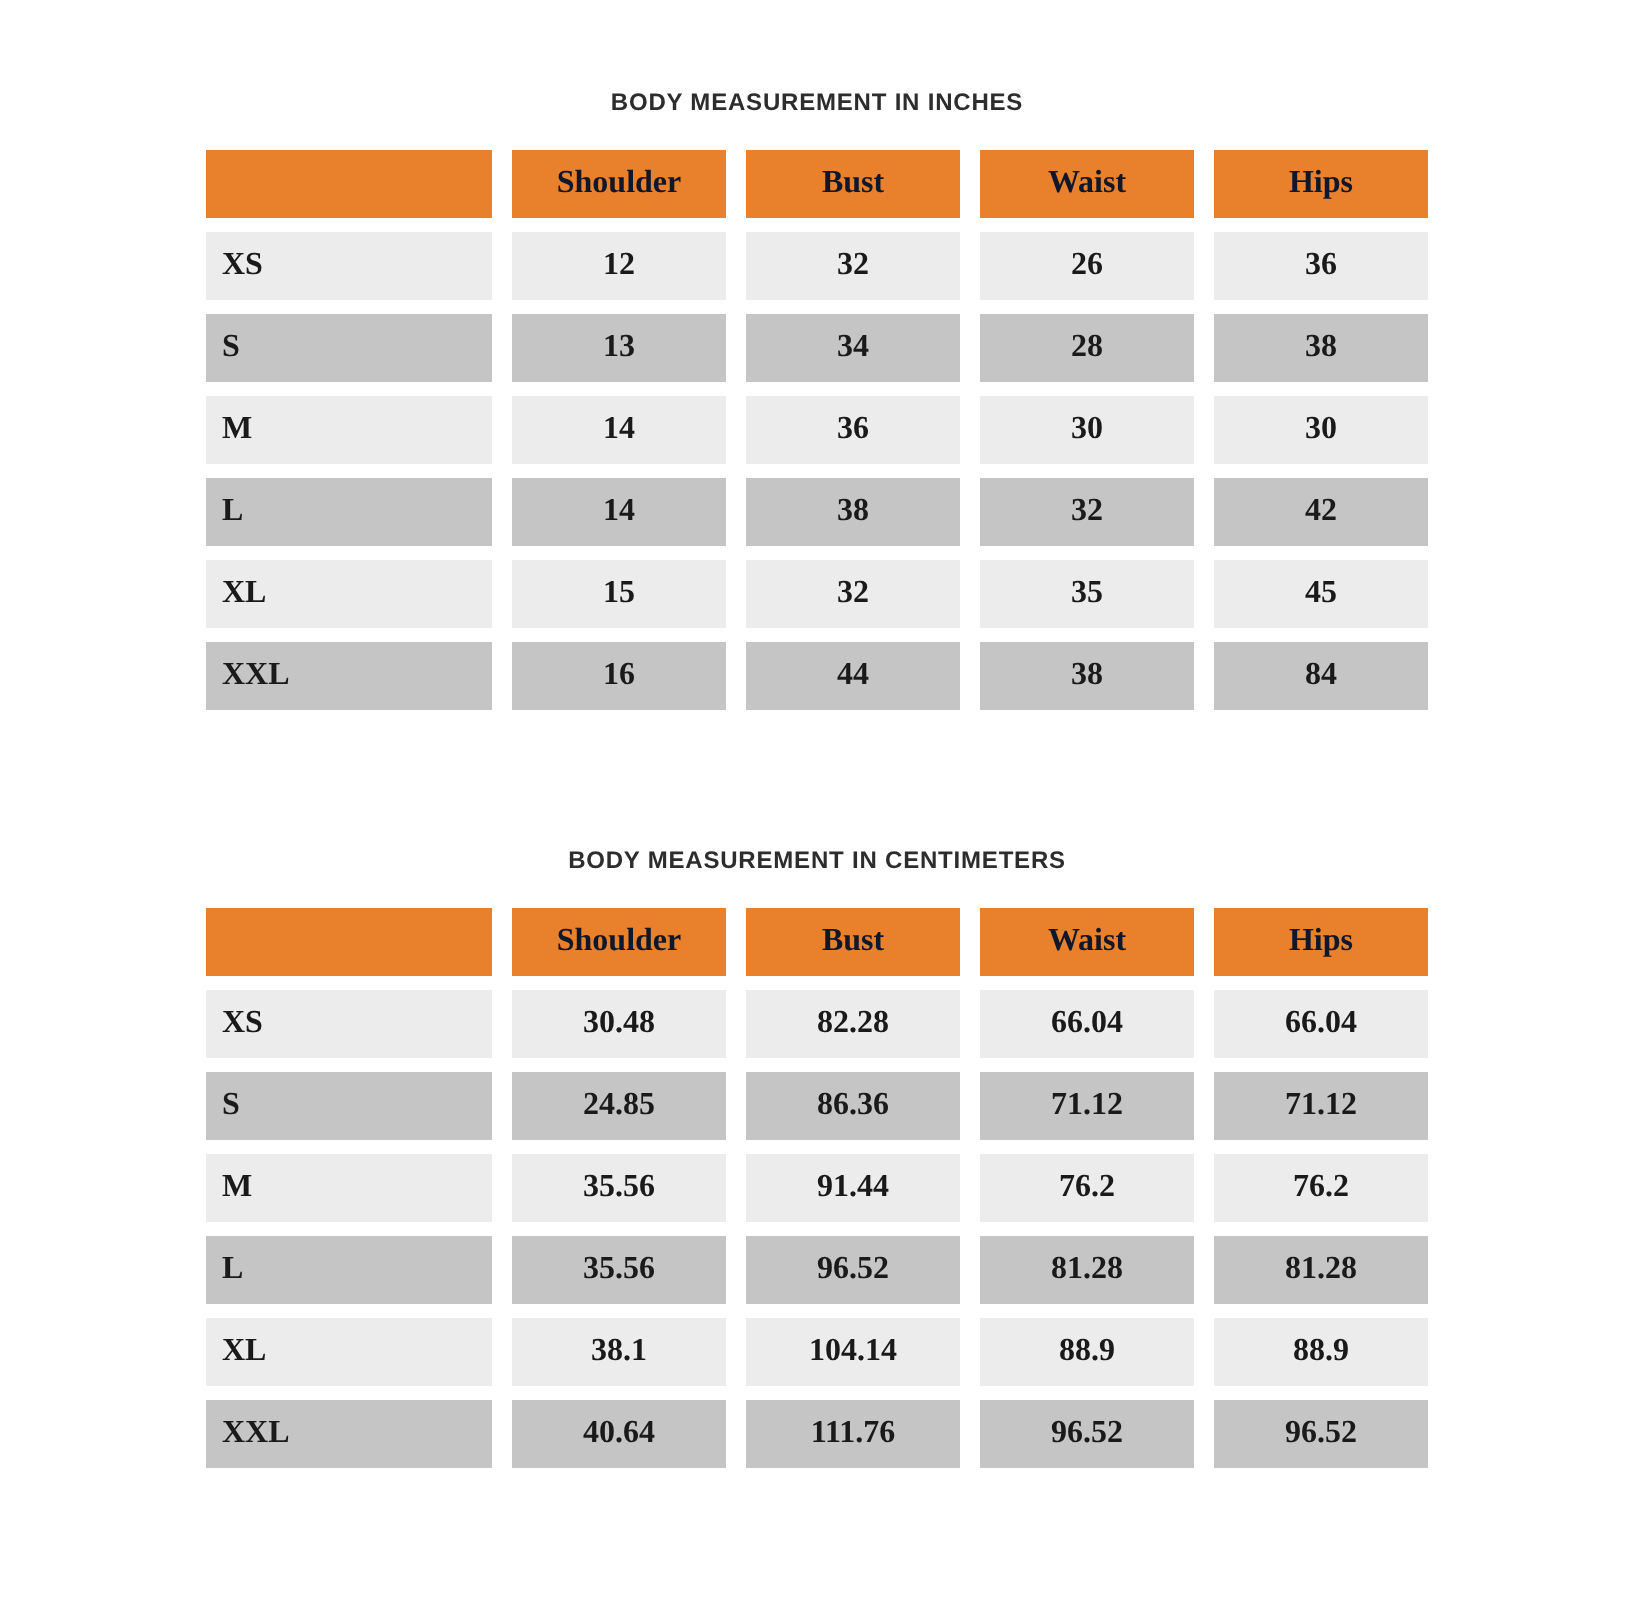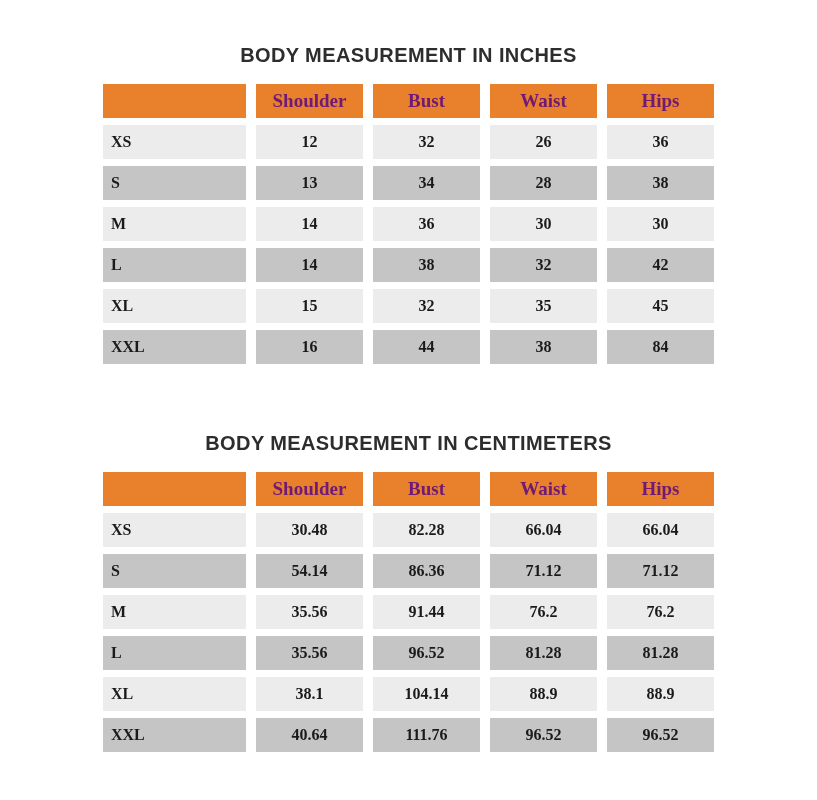--- a/index.html
+++ b/index.html
@@ -14,21 +14,21 @@
   .page {
     width: 817px;
     height: 800px;
     background: #ffffff;
     padding-top: 44px;
   }
   .table-section { width: 611px; margin: 0 auto; }
   .table-section + .table-section { margin-top: 68px; }
   .table-title {
     text-align: center;
-    font-size: 20px;
+    font-size: 12px;
     font-weight: bold;
     letter-spacing: 0.4px;
     color: #2d2d2d;
     margin-bottom: 17px;
     font-family: "Liberation Sans", sans-serif;
   }
   .size-table {
     display: grid;
     grid-template-columns: 143px repeat(4, 107px);
     column-gap: 10px;
@@ -39,22 +39,22 @@
     display: flex;
     align-items: center;
     justify-content: center;
     font-family: "Liberation Serif", serif;
     font-weight: bold;
     font-size: 16px;
     color: #1a1a1a;
   }
   .cell.header {
     background: #e8802c;
-    color: #701a75;
-    font-size: 19px;
+    color: #0f172a;
+    font-size: 16px;
   }
   .cell.size-label {
     justify-content: flex-start;
     padding-left: 8px;
   }
   .cell.row-light { background: #ececec; }
   .cell.row-dark  { background: #c5c5c5; }
 </style>
 </head>
 <body>
@@ -109,21 +109,21 @@
         <div class="cell header">Shoulder</div>
         <div class="cell header">Bust</div>
         <div class="cell header">Waist</div>
         <div class="cell header">Hips</div>
         <div class="cell row-light size-label">XS</div>
         <div class="cell row-light">30.48</div>
         <div class="cell row-light">82.28</div>
         <div class="cell row-light">66.04</div>
         <div class="cell row-light">66.04</div>
         <div class="cell row-dark size-label">S</div>
-        <div class="cell row-dark">54.14</div>
+        <div class="cell row-dark">24.85</div>
         <div class="cell row-dark">86.36</div>
         <div class="cell row-dark">71.12</div>
         <div class="cell row-dark">71.12</div>
         <div class="cell row-light size-label">M</div>
         <div class="cell row-light">35.56</div>
         <div class="cell row-light">91.44</div>
         <div class="cell row-light">76.2</div>
         <div class="cell row-light">76.2</div>
         <div class="cell row-dark size-label">L</div>
         <div class="cell row-dark">35.56</div>

